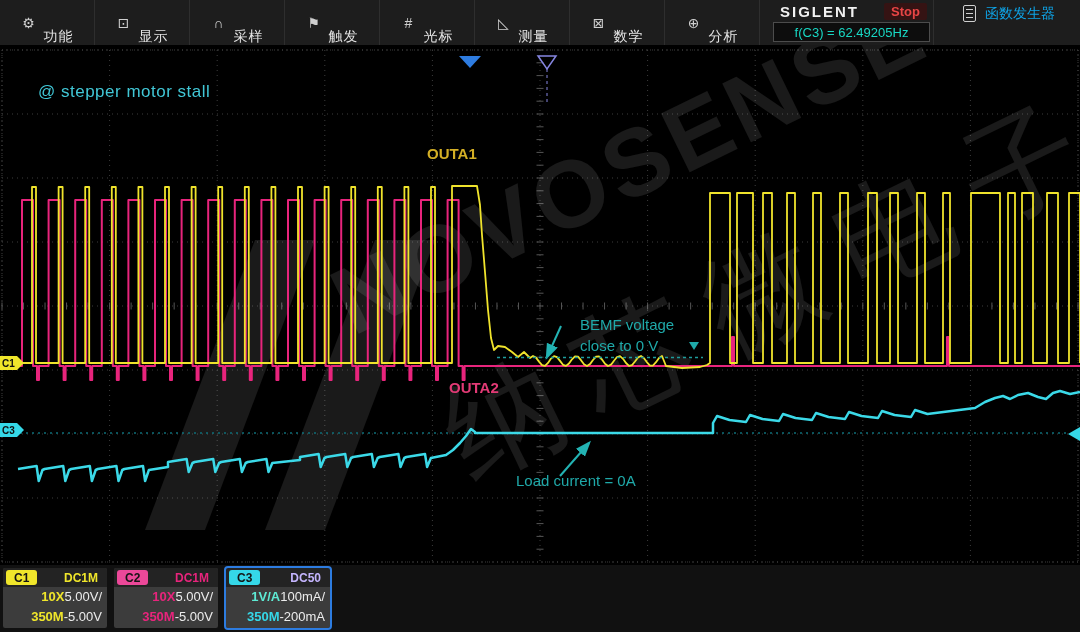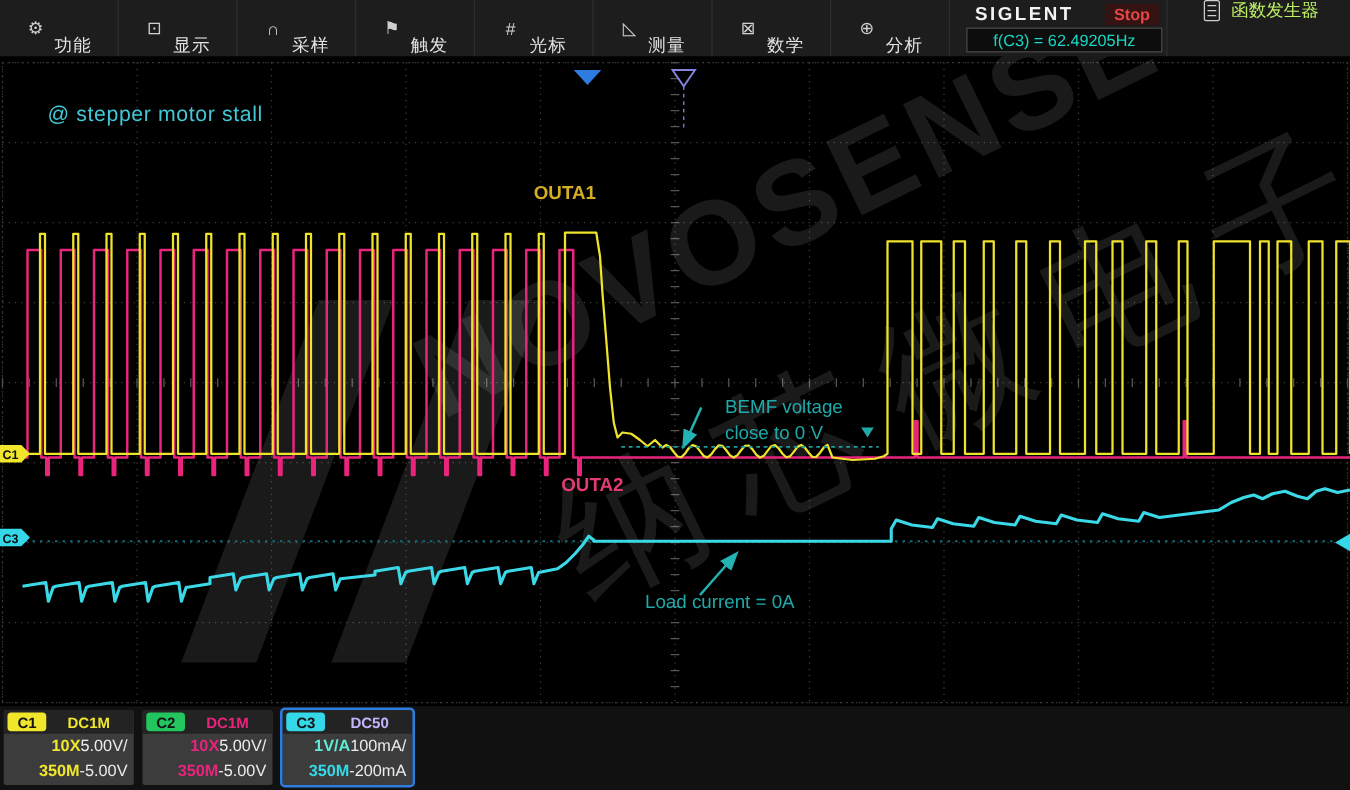--- a/index.html
+++ b/index.html
@@ -15,35 +15,35 @@
   .mi-label{letter-spacing:1px;margin-top:29px;}
 
   #brand-block{position:absolute;left:770px;top:0;width:163px;height:45px;border-right:1px solid #2e2e2e;}
   #siglent-logo{position:absolute;left:10px;top:3px;font-size:15px;font-weight:bold;color:#f2f2f2;
                 letter-spacing:2px;}
   #run-state{position:absolute;right:6px;top:3px;font-size:13px;font-weight:bold;color:#e84545;
              background:#351313;padding:0 7px;line-height:17px;border-radius:2px;cursor:pointer;}
   #freq-counter{position:absolute;left:3px;right:3px;top:22px;bottom:3px;border:1px solid #4c4c4c;
                 background:#0d0d0d;color:#18d8c4;font-size:13px;display:flex;align-items:center;
                 justify-content:center;}
-  #fxgen-item{position:absolute;left:938px;top:0;width:142px;height:27px;display:flex;
-              justify-content:center;gap:9px;color:#bef264;font-size:14px;cursor:pointer;}
+  #fxgen-item{position:absolute;left:938px;top:0;width:142px;height:27px;display:flex;align-items:center;
+              justify-content:center;gap:9px;color:#0ea5e9;font-size:14px;cursor:pointer;}
   .fx-icon{display:inline-block;width:11px;height:15px;border:1px solid #cfcfcf;border-radius:2px;position:relative;}
   .fx-icon::before{content:"";position:absolute;left:2px;right:2px;top:3px;height:1px;background:#cfcfcf;
                    box-shadow:0 4px 0 #cfcfcf,0 8px 0 #cfcfcf;}
 
   
   #bottombar{position:absolute;left:0;top:565px;width:1080px;height:67px;background:#111;}
   .ch-box{position:absolute;top:3px;width:104px;height:60px;background:#3c3c3c;border-radius:2px;cursor:pointer;}
   .ch-box.selected{outline:2px solid #2d7ce0;}
   .ch-head{height:19px;background:#232323;display:flex;align-items:center;justify-content:space-between;
            border-radius:2px 2px 0 0;}
   .ch-chip{margin-left:3px;padding:0 8px;height:15px;display:flex;align-items:center;border-radius:3px;
            font-size:12px;font-weight:bold;color:#141414;}
-  .ch-coupling{margin-right:19px;font-size:12px;font-weight:bold;}
+  .ch-coupling{margin-right:9px;font-size:12px;font-weight:bold;}
   .ch-row{display:flex;justify-content:flex-end;padding:0 5px;font-size:13px;line-height:20px;color:#ececec;}
   .ch-left{font-weight:bold;}
 
   
   #scope{position:absolute;left:0;top:0;}
   svg text{font-family:"Liberation Sans","DejaVu Sans",sans-serif;}
   .anno-teal{fill:#1fa9a9;font-size:15px;}
   .tag-text{font-size:10px;font-weight:bold;fill:#101010;}
 </style>
 </head>
@@ -194,21 +194,21 @@
             <span class="ch-left" style="color:#f0e62b">10X</span>
             <span>5.00V/</span>
           </div>
           <div class="ch-row">
             <span class="ch-left" style="color:#f0e62b">350M</span>
             <span>-5.00V</span>
           </div>
         </div>
         <div class="ch-box" style="left: 114px;">
           <div class="ch-head">
-            <span class="ch-chip" style="background:#22c55e">C2</span>
+            <span class="ch-chip" style="background:#ec4899">C2</span>
             <span class="ch-coupling" style="color:#e8247c">DC1M</span>
           </div>
           <div class="ch-row">
             <span class="ch-left" style="color:#e8247c">10X</span>
             <span>5.00V/</span>
           </div>
           <div class="ch-row">
             <span class="ch-left" style="color:#e8247c">350M</span>
             <span>-5.00V</span>
           </div>

